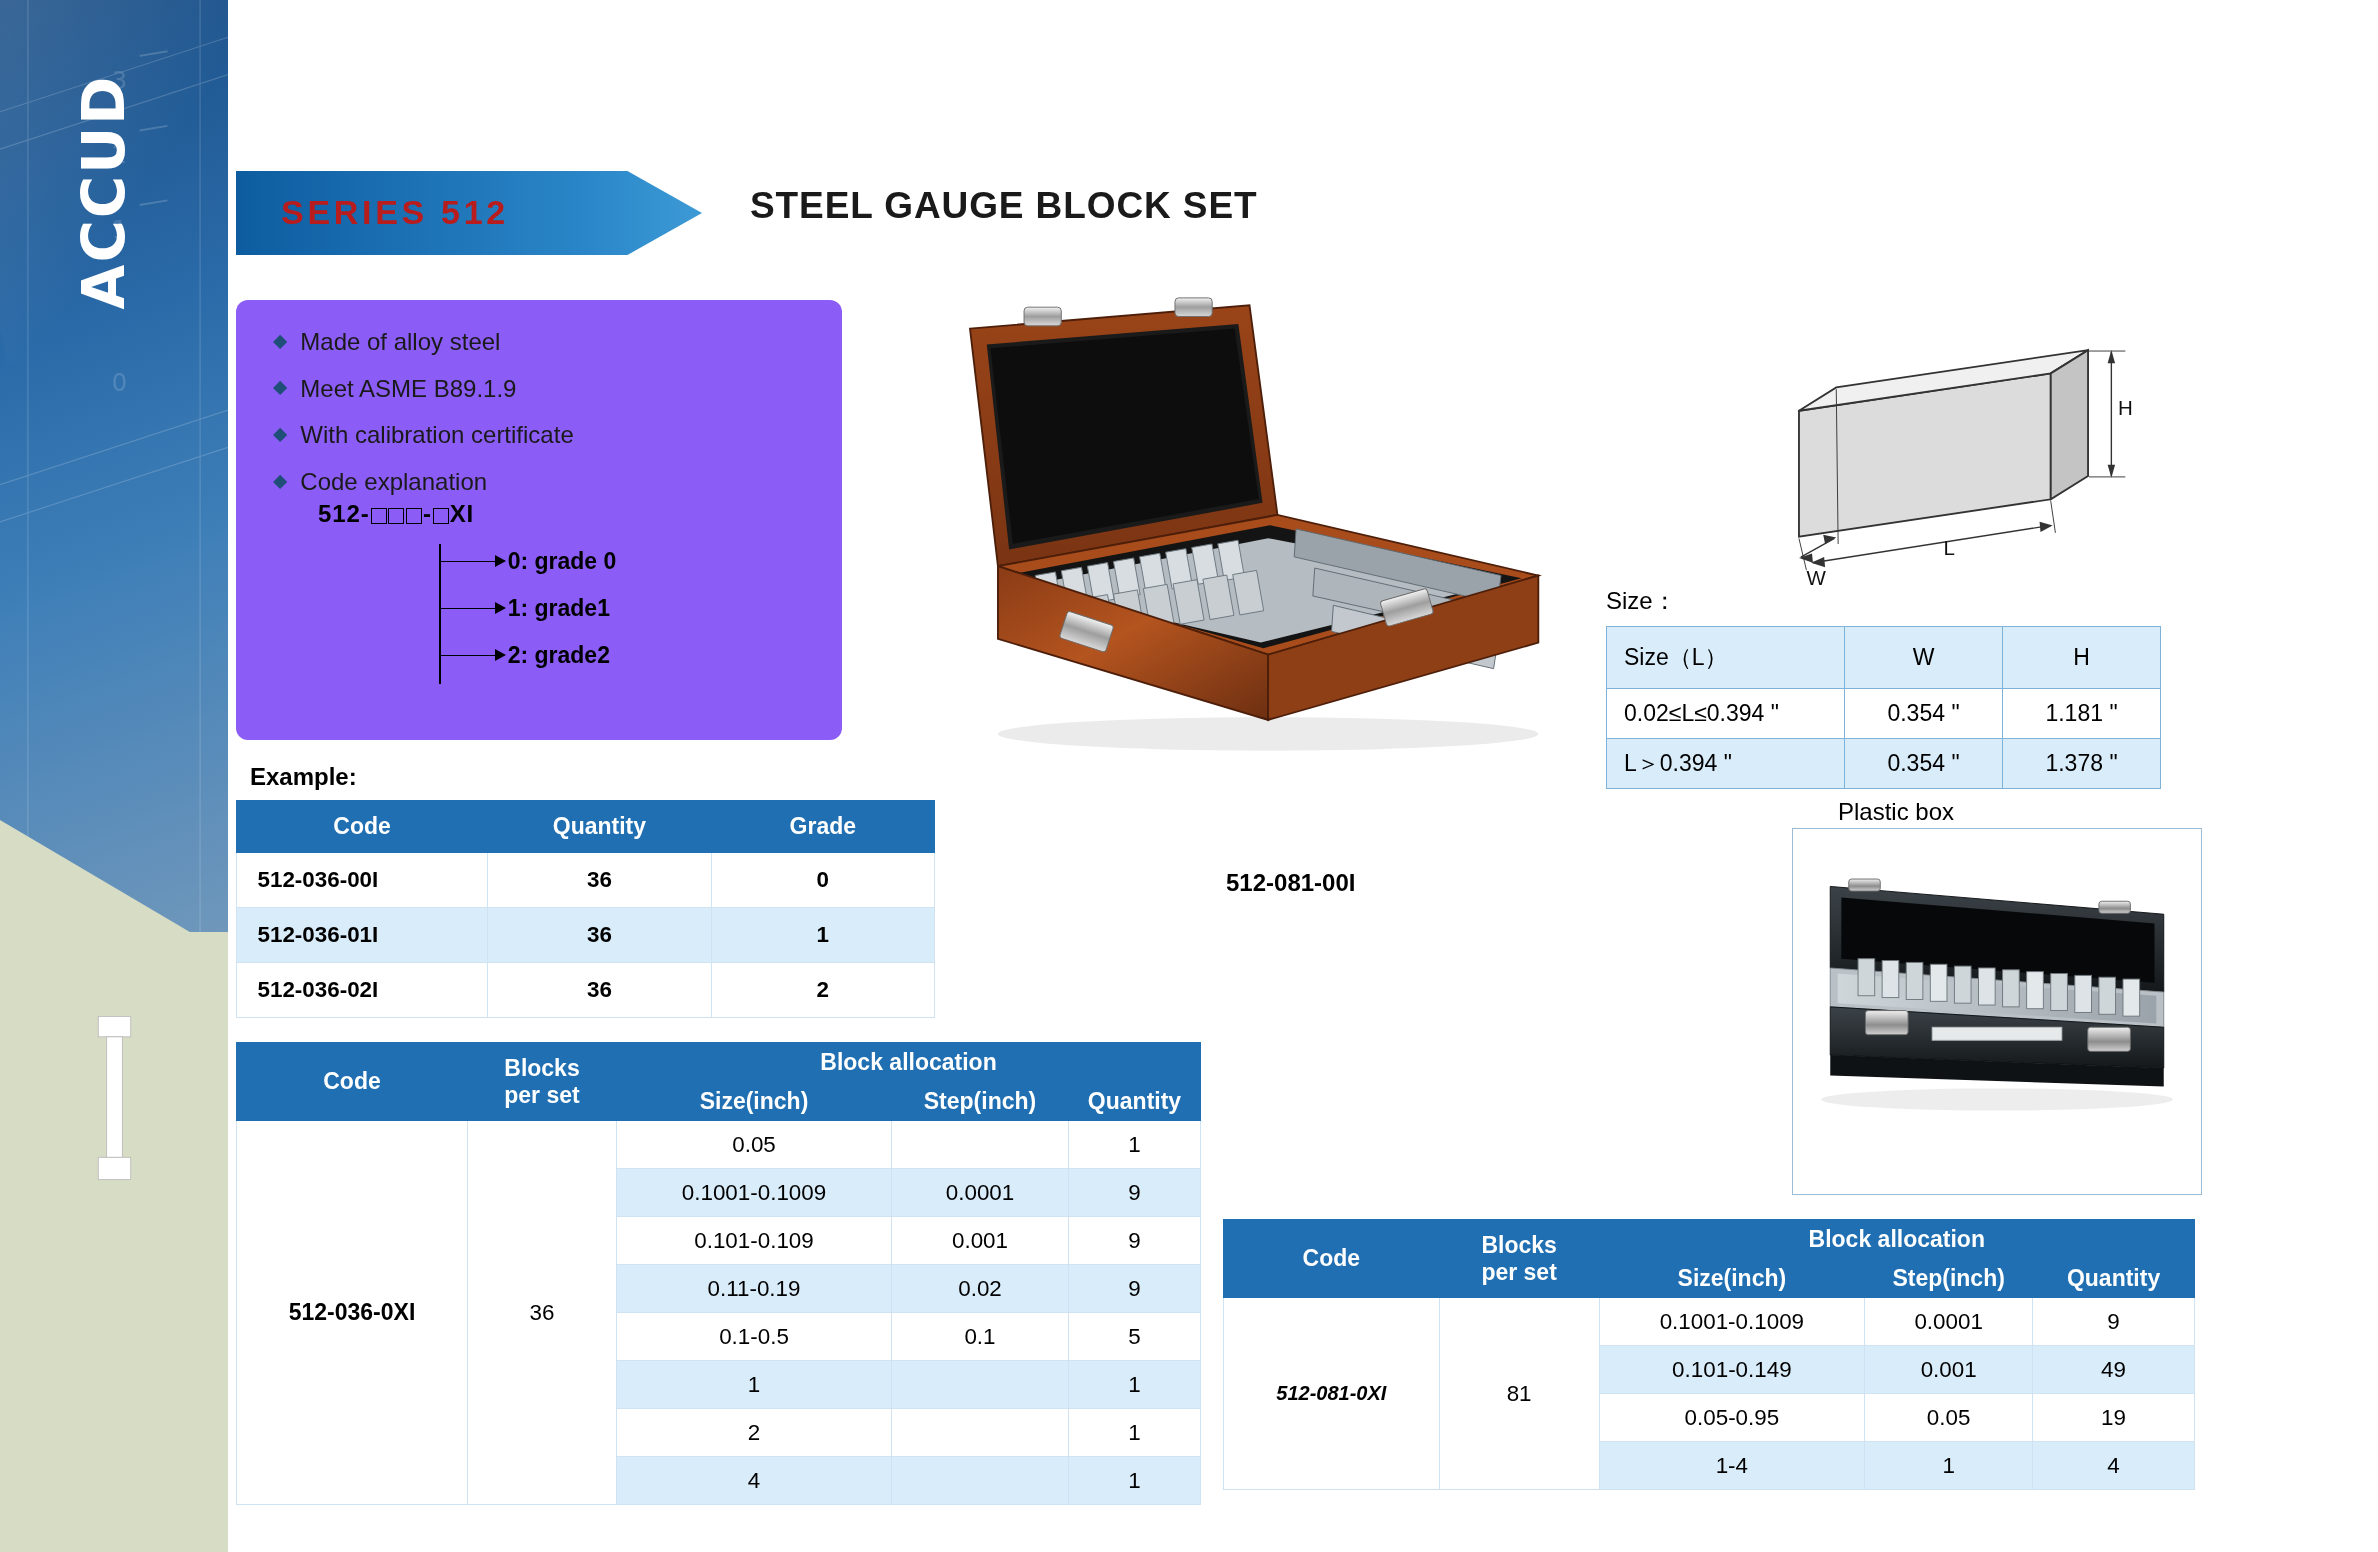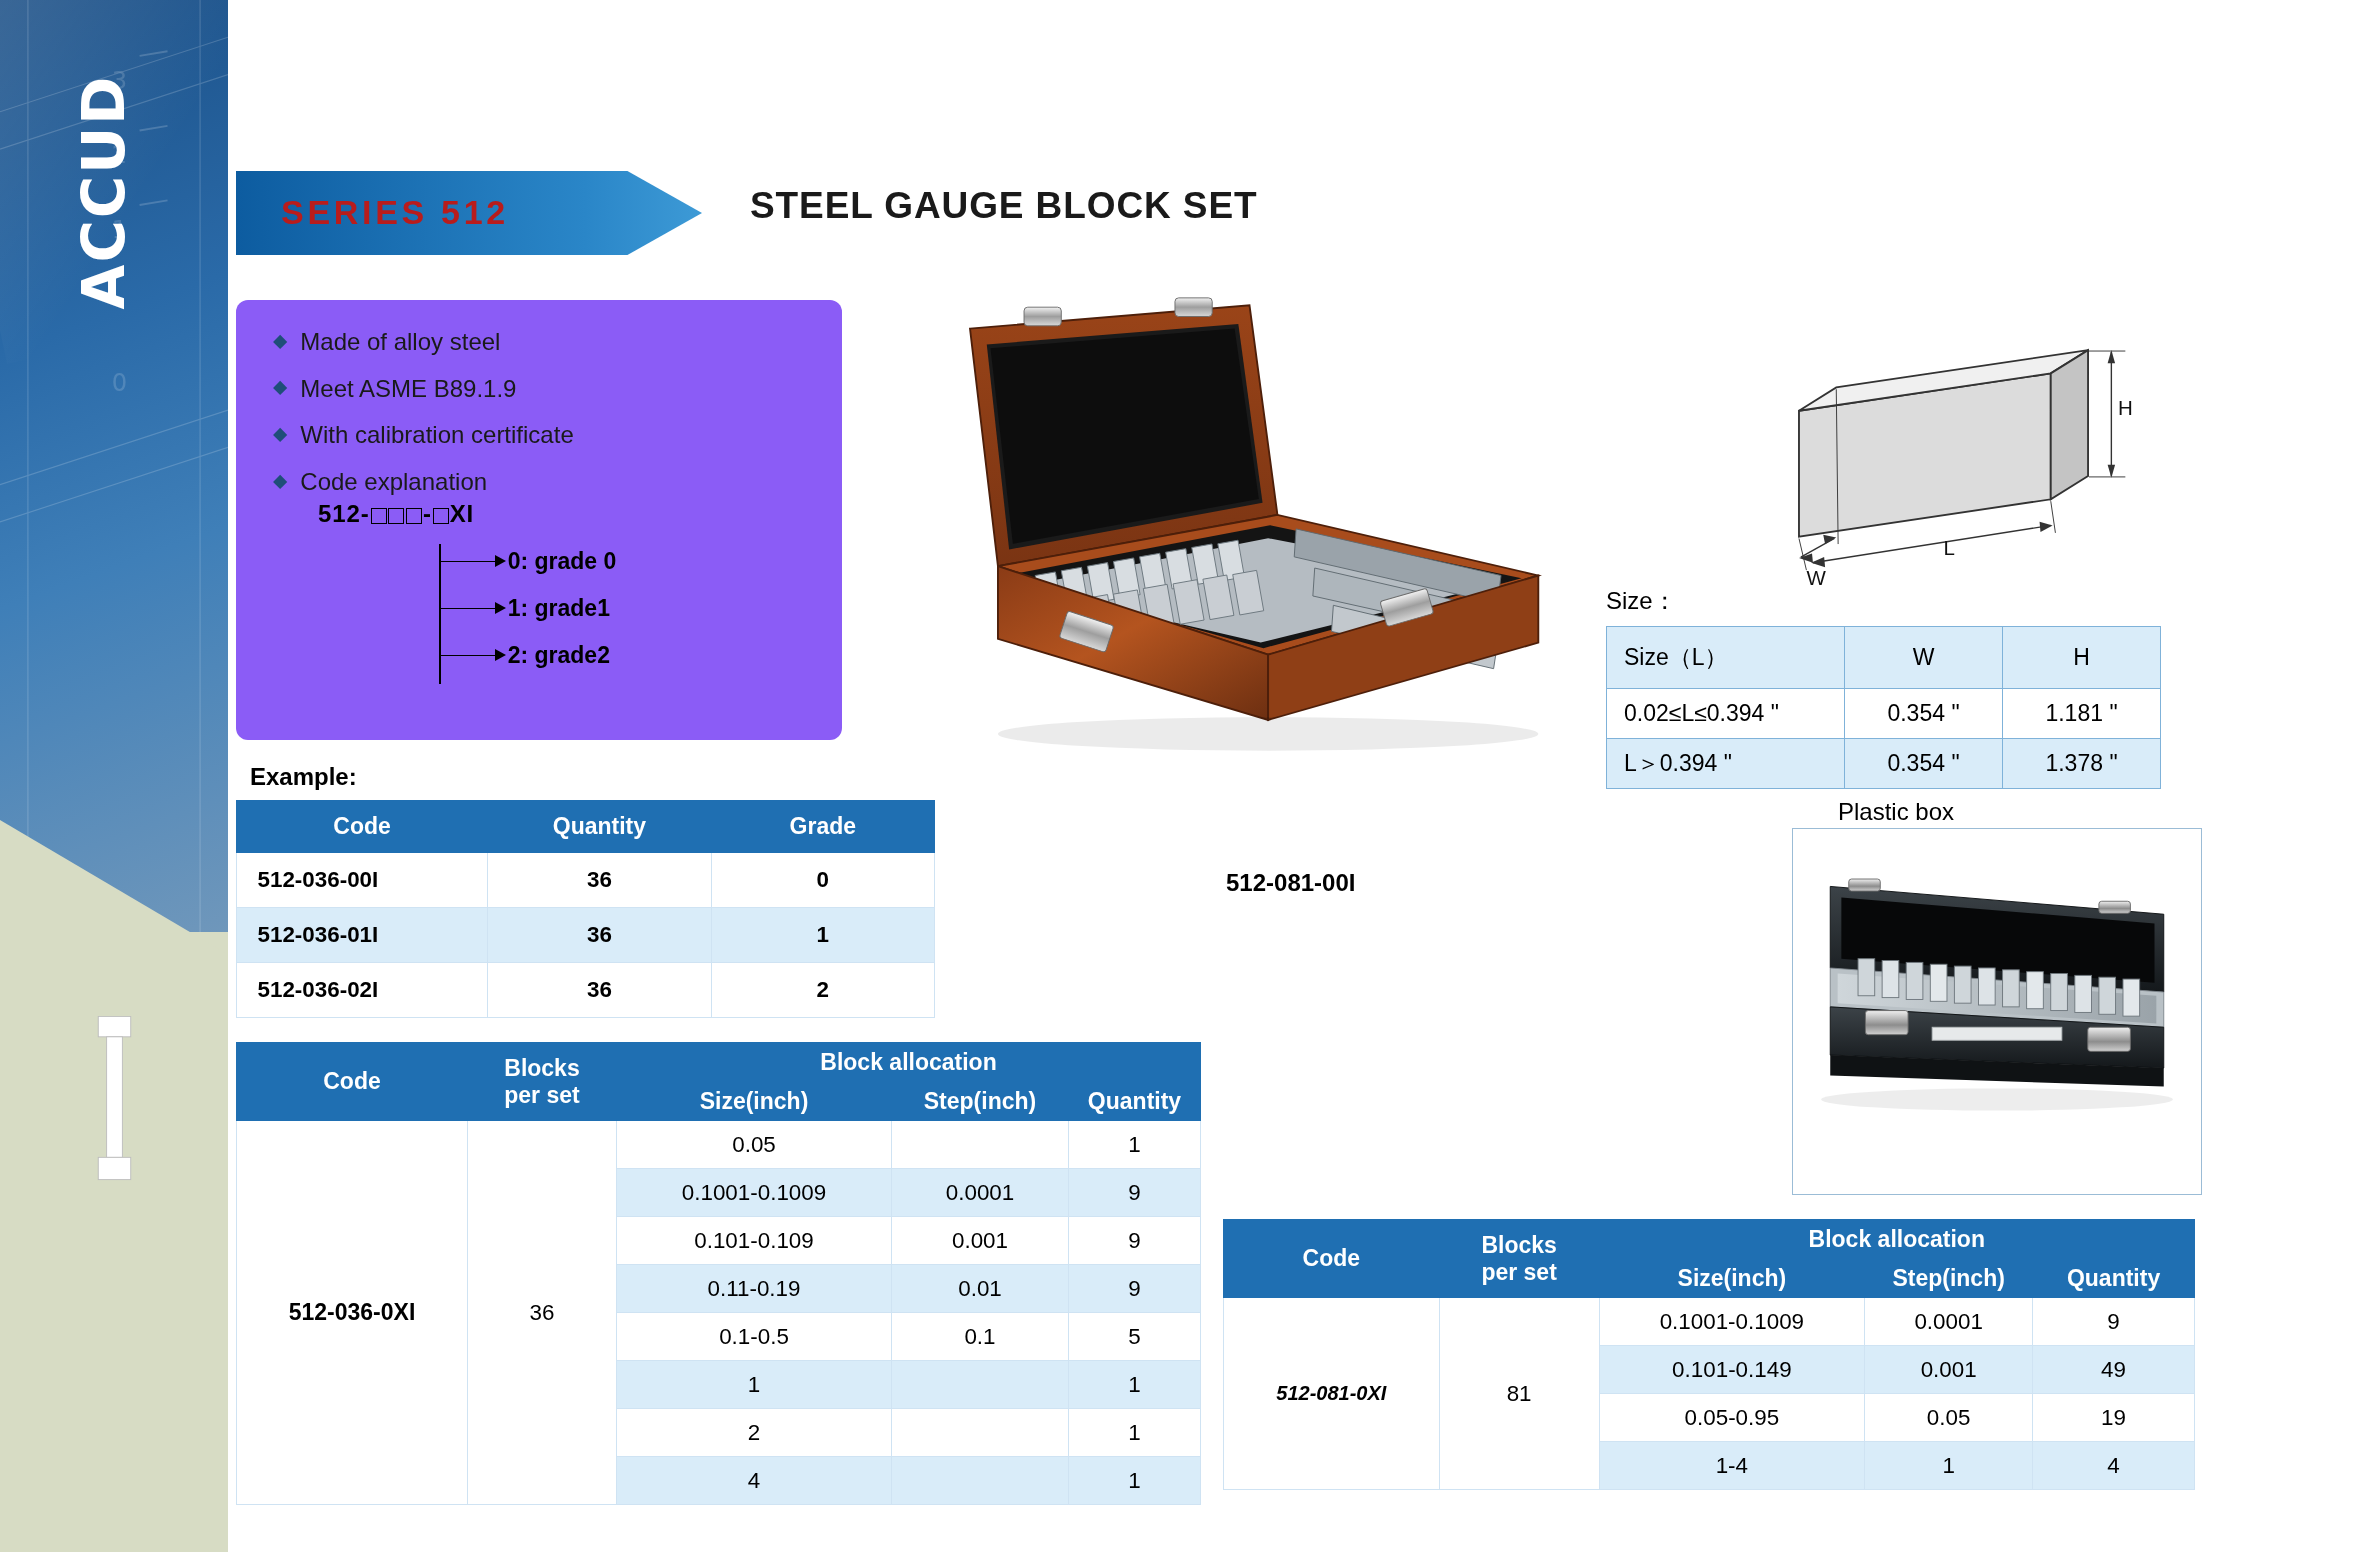--- a/index.html
+++ b/index.html
@@ -337,21 +337,21 @@
         <td class="alt">0.0001</td>
         <td class="alt">9</td>
       </tr>
       <tr>
         <td>0.101-0.109</td>
         <td>0.001</td>
         <td>9</td>
       </tr>
       <tr>
         <td class="alt">0.11-0.19</td>
-        <td class="alt">0.01</td>
+        <td class="alt">0.02</td>
         <td class="alt">9</td>
       </tr>
       <tr>
         <td>0.1-0.5</td>
         <td>0.1</td>
         <td>5</td>
       </tr>
       <tr>
         <td class="alt">1</td>
         <td class="alt"></td>

